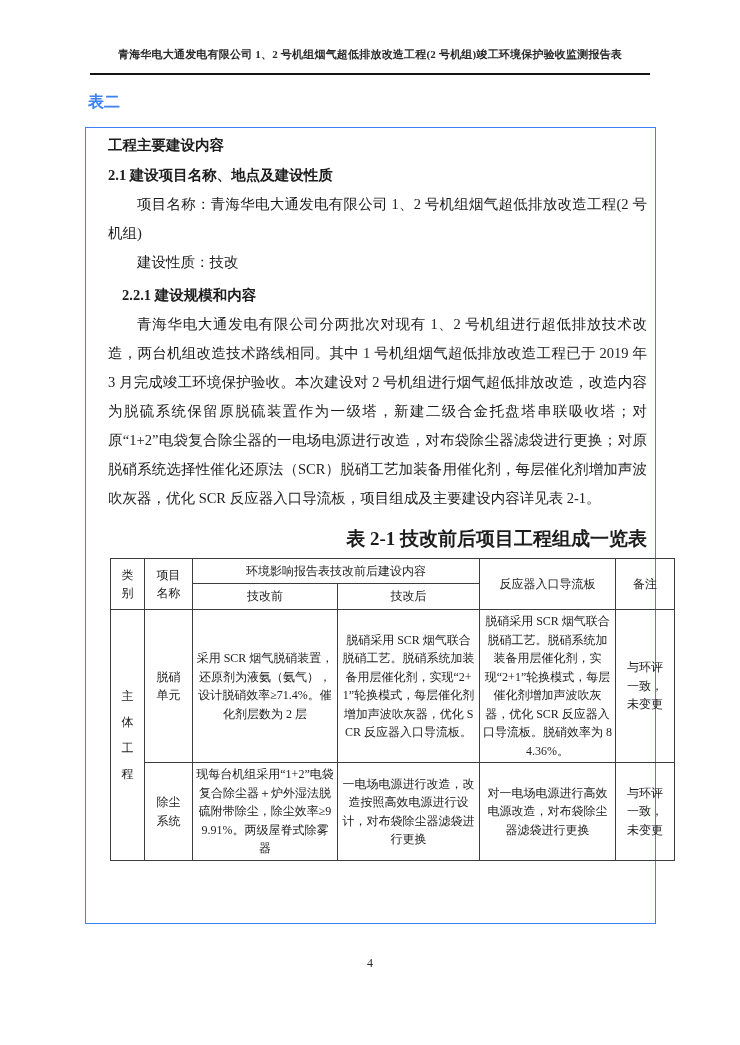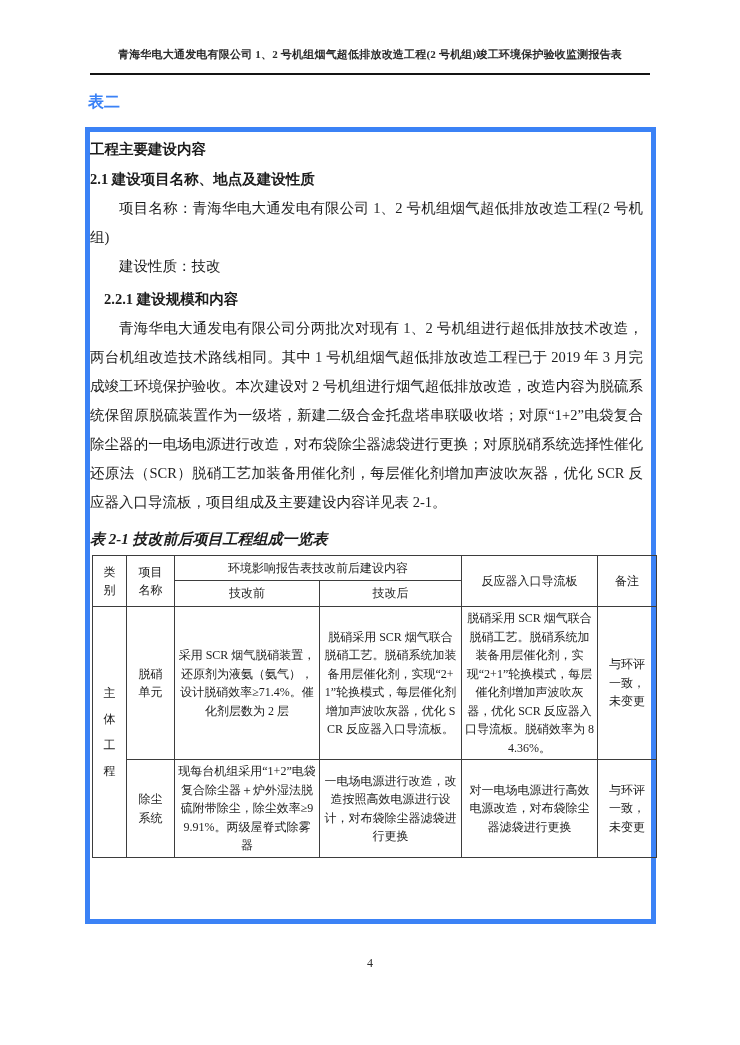--- a/index.html
+++ b/index.html
@@ -20,36 +20,36 @@
     position:absolute; top:73px; left:90px; width:560px; height:2px;
     background:#141414;
   }
   .table-label {
     position:absolute; top:92px; left:88px;
     font-size:16px; font-weight:bold; color:#3b82f6;
   }
   .content-box {
     position:absolute; top:127px; left:85px;
     width:571px; height:797px;
-    border:5px solid #3b82f6;
+    border:1px solid #3b82f6;
     box-sizing:border-box;
-    padding:6px 8px 0 0;
+    padding:6px 8px 0 22px;
   }
   .box-title { font-size:14.5px; font-weight:bold; margin-top:2px; }
   .h2 { font-size:14.5px; font-weight:bold; margin-top:11px; }
   .h3 { font-size:14.5px; font-weight:bold; margin-top:9px; padding-left:14px; }
   p.body {
     margin:5px 0 0 0;
     font-size:14.5px; line-height:29px;
     text-indent:2em; text-align:justify;
   }
   p.body.noindent-follow { margin-top:0; }
   .tbl-title {
-    margin-top:13px; text-align:left;
-    font-size:15px; font-weight:bold;font-style:italic;
+    margin-top:13px; text-align:right;
+    font-size:19px; font-weight:bold;
   }
   table.tbl {
     border-collapse:collapse;
     margin:6px 16px 0 2px;
     table-layout:fixed;
     width:564px;
     font-size:12px; line-height:18.5px;
   }
   table.tbl td {
     border:1px solid #3d3d3d;

